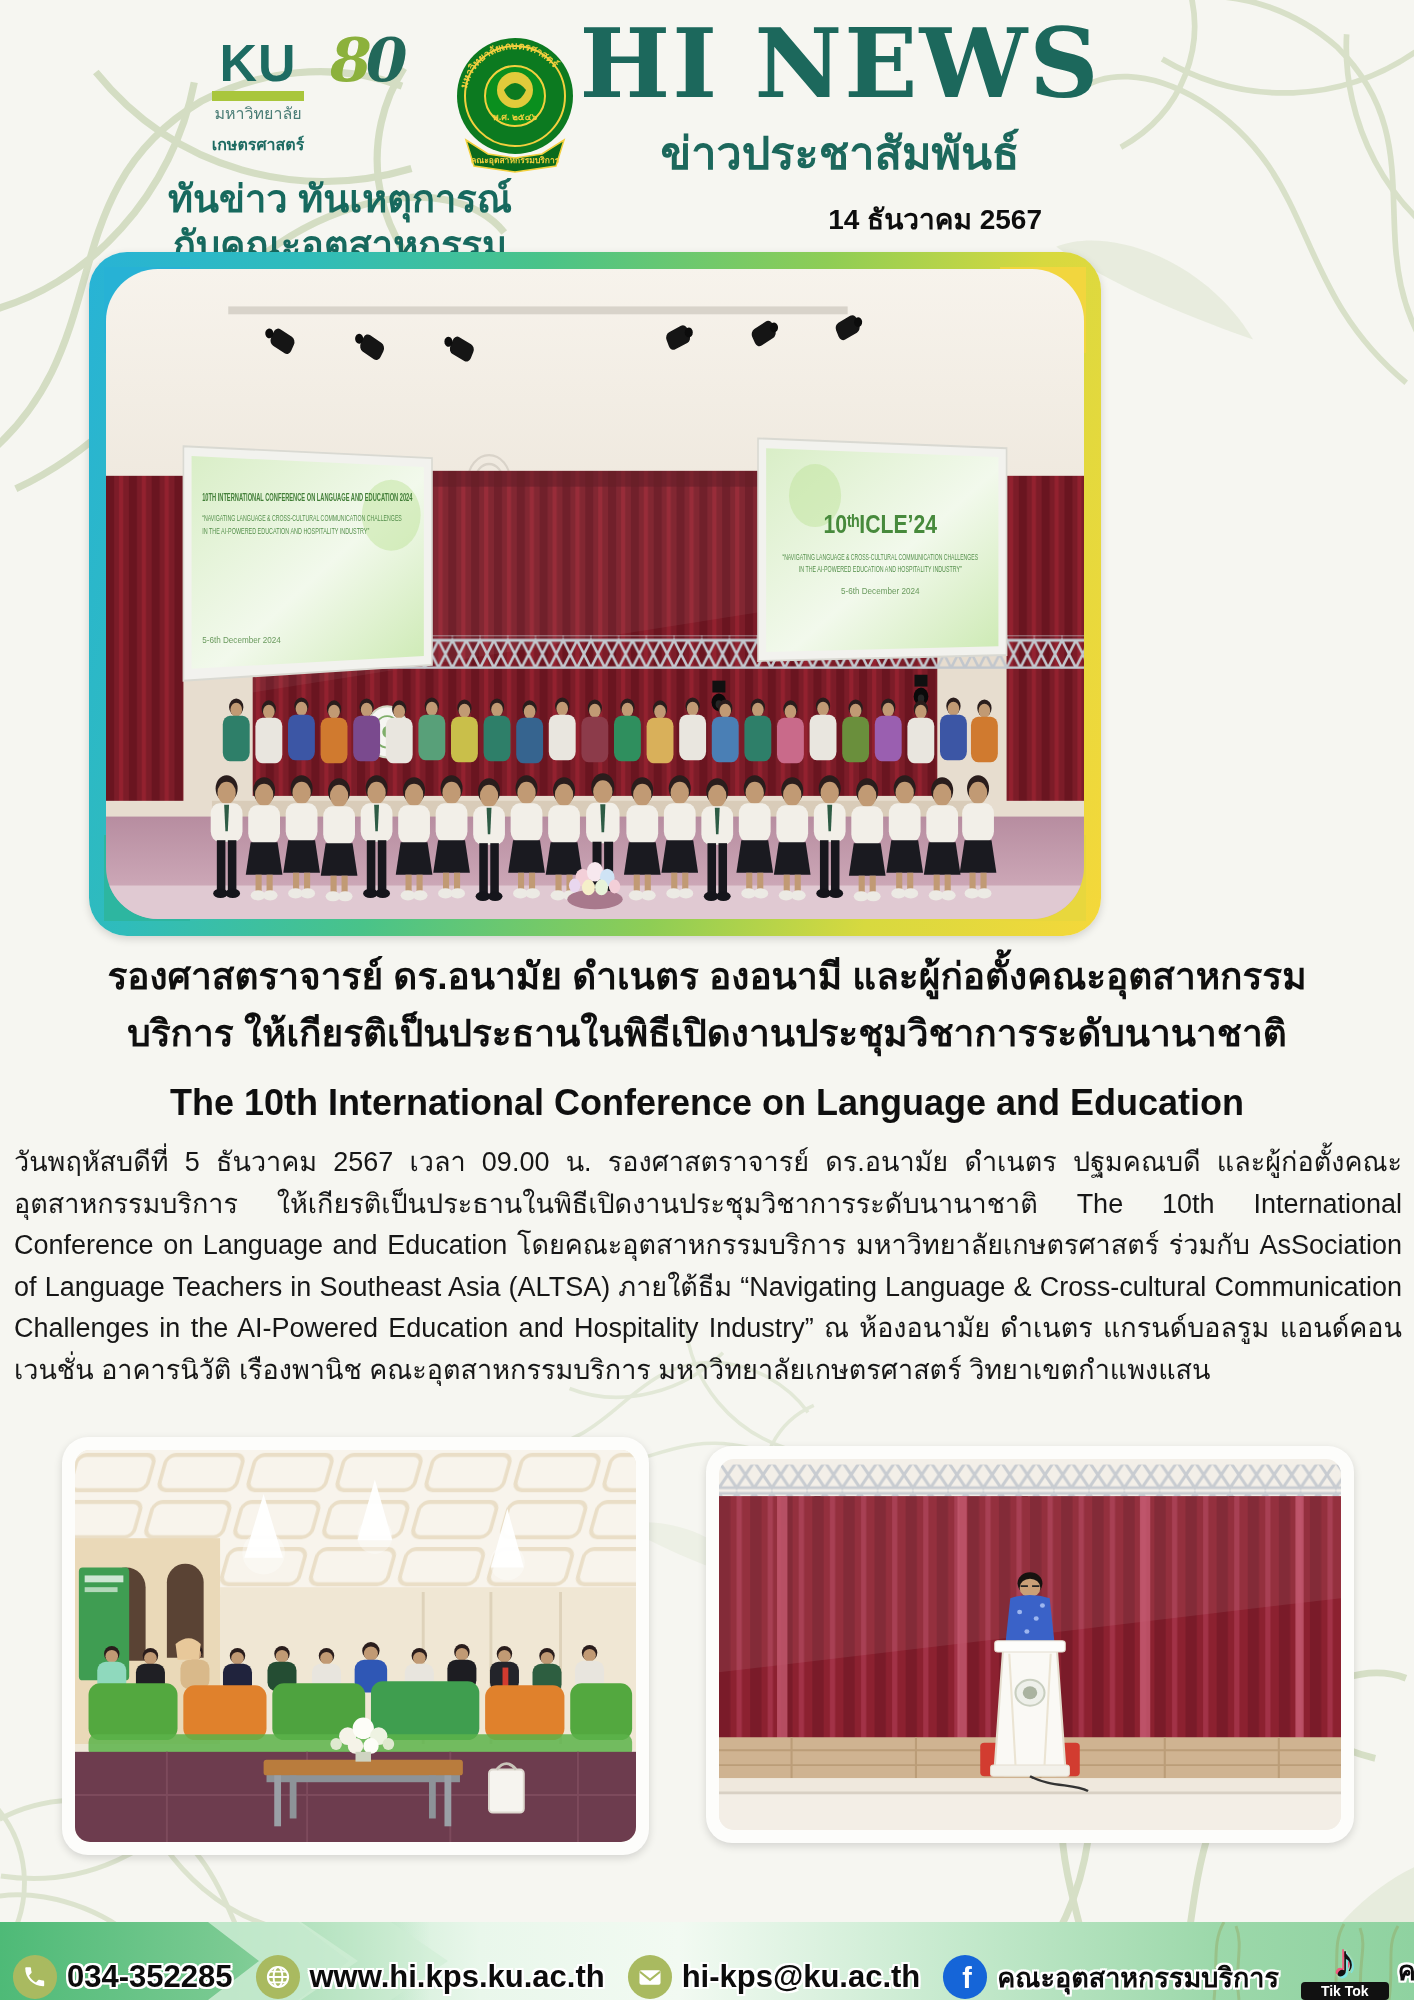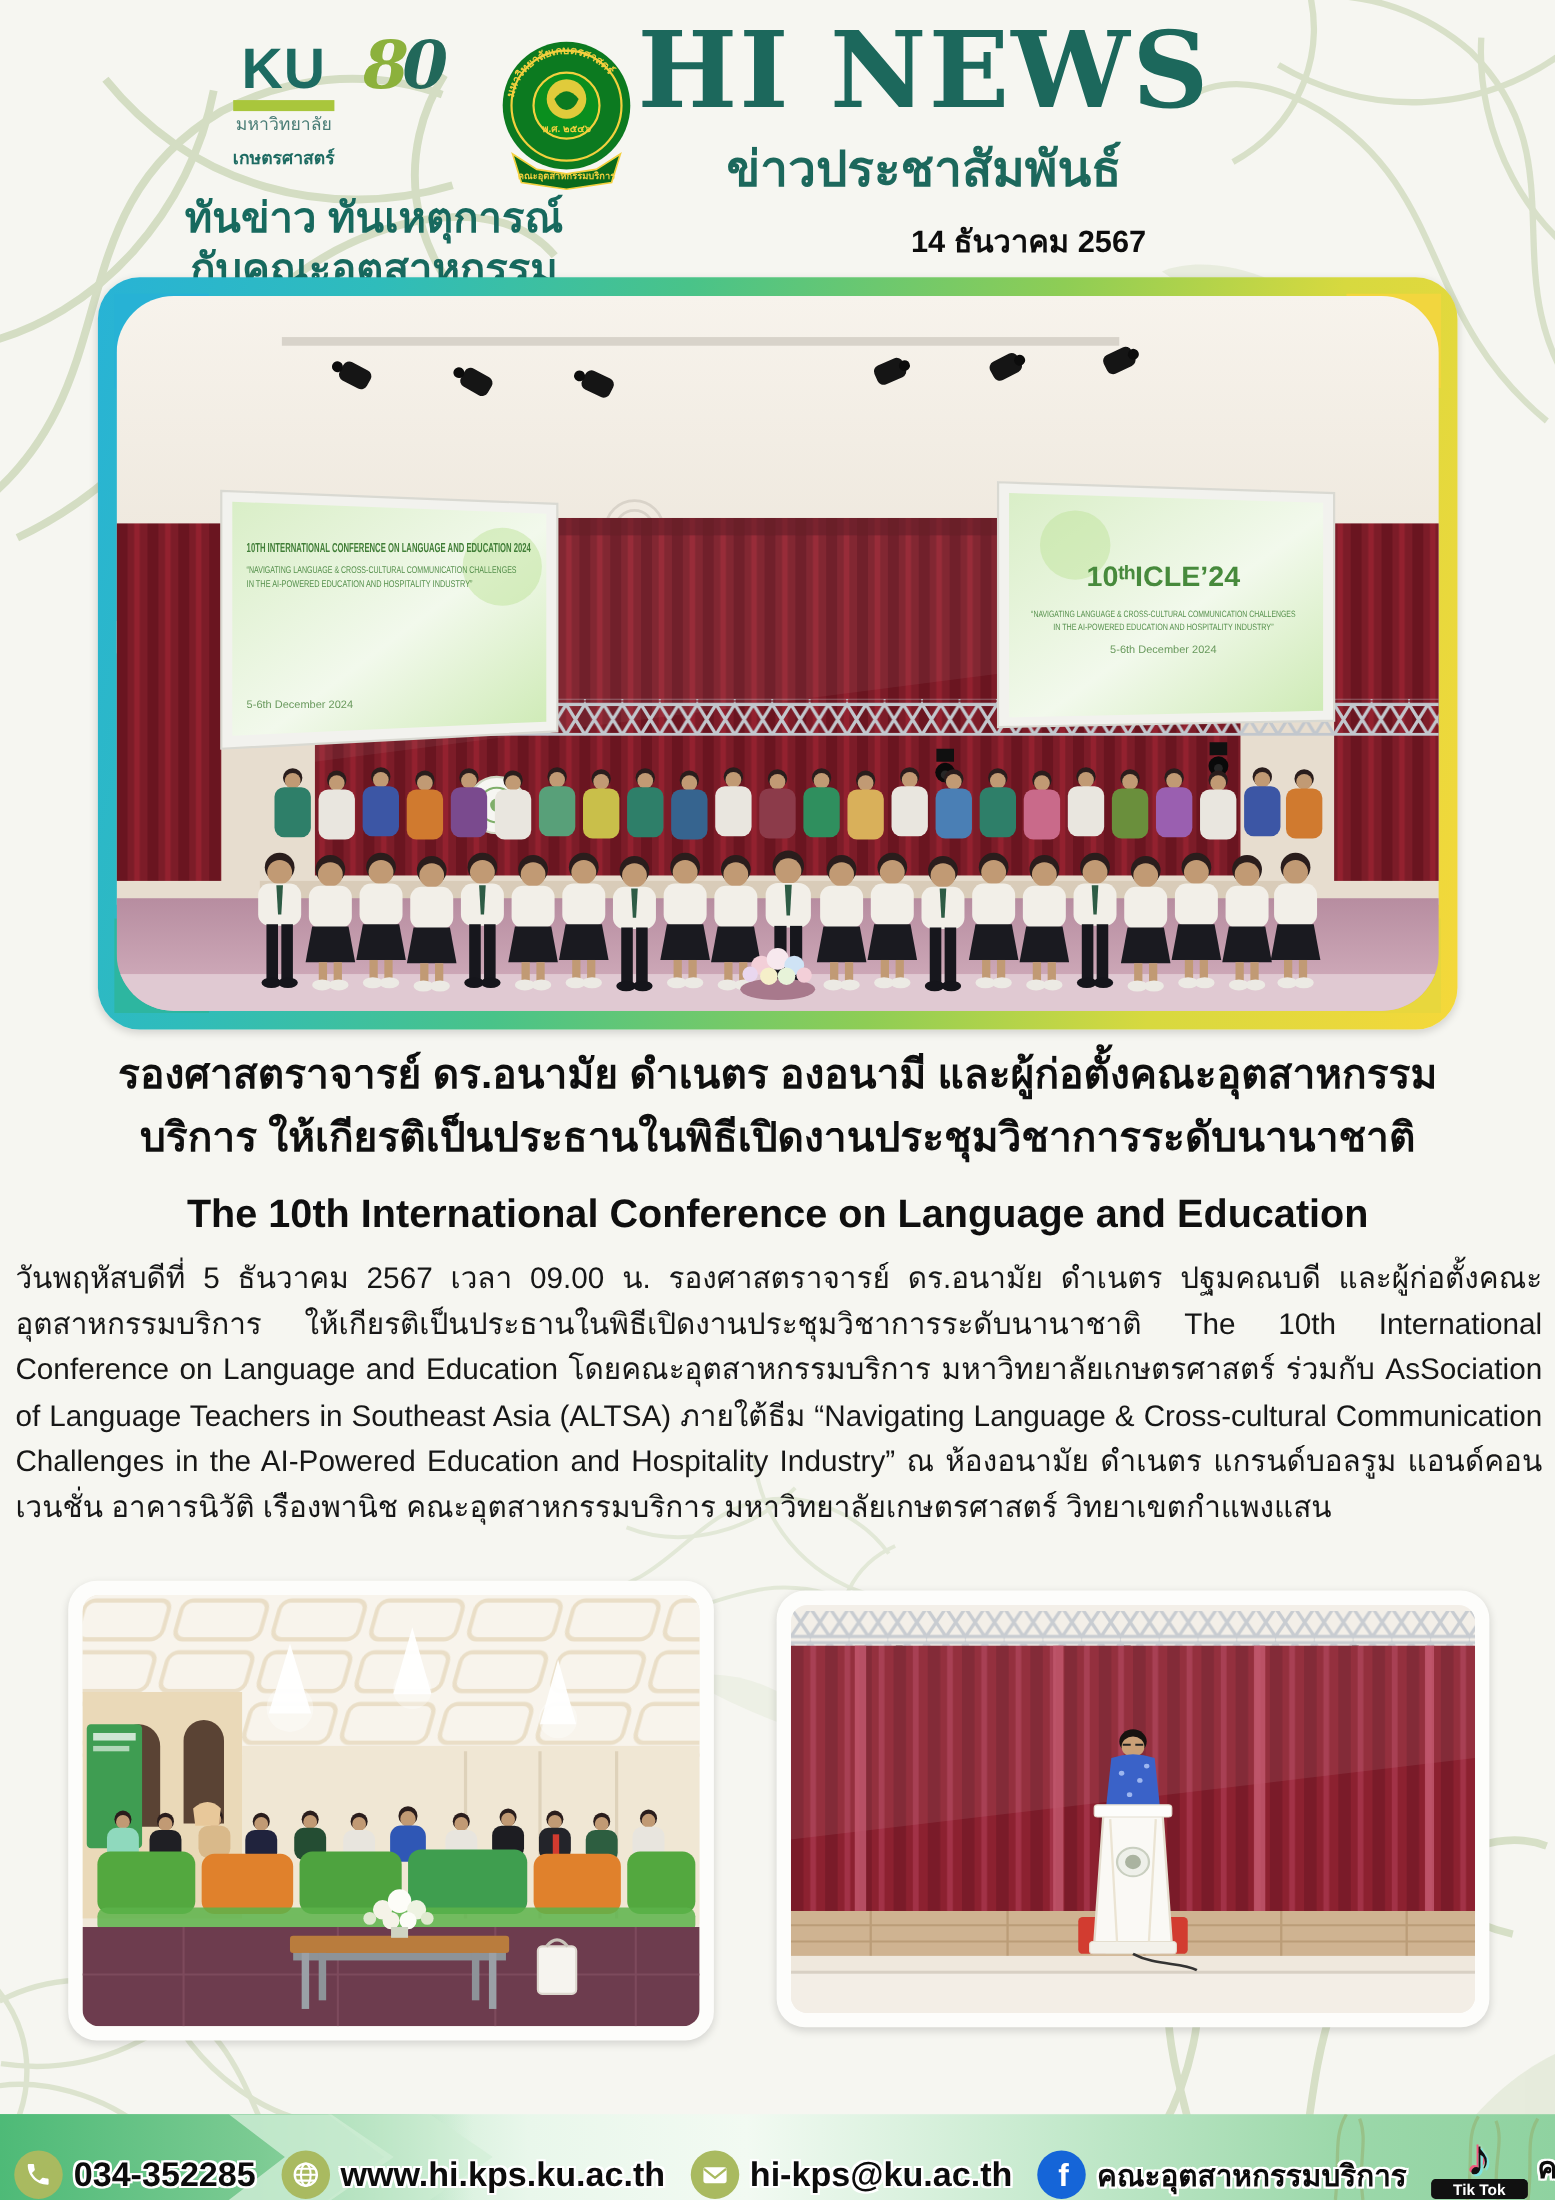--- a/index.html
+++ b/index.html
@@ -17,21 +17,21 @@
   .logo80{left:330px;top:30px;z-index:2;font-family:"DejaVu Serif",serif;font-style:italic;font-weight:bold;font-size:60px;line-height:1;}
   .logo80 .d8{color:#8cb13c;} .logo80 .d0{color:#22685a;margin-left:-6px;}
   .seal{left:452px;top:32px;z-index:2;}
   .masthead{left:560px;top:14px;width:560px;text-align:center;z-index:2;}
   .mast-title{font-family:"DejaVu Serif",serif;font-weight:bold;font-size:96px;color:#1c685c;line-height:1.05;letter-spacing:2px;}
   .mast-sub{font-size:45px;font-weight:bold;color:#1c685c;margin-top:2px;}
   .mast-date{font-size:28px;font-weight:bold;color:#0d0d0d;margin-top:8px;text-align:right;padding-right:78px;}
   .tagline{left:140px;top:176px;width:400px;text-align:center;z-index:2;
            font-size:38px;font-weight:bold;color:#17695e;line-height:1.22;}
   
-  .main-frame{left:89px;top:252px;width:1236px;height:684px;box-sizing:border-box;padding:17px;
+  .main-frame{left:89px;top:252px;width:1012px;height:684px;box-sizing:border-box;padding:17px;
     border-radius:38px;z-index:2;
     background:linear-gradient(105deg,#28b3d6 0%,#2fbcbb 18%,#49c389 38%,#8ecd55 62%,#d7d93f 80%,#f5d83a 100%);
     box-shadow:0 3px 8px rgba(0,0,0,.15);}
   .acc{position:absolute;z-index:1;}
   .acc-tl{left:15px;top:15px;width:86px;height:86px;background:#27b2d5;border-radius:0 0 100px 0;}
   .acc-tr{right:15px;top:15px;width:86px;height:86px;background:#f2d63e;border-radius:0 0 0 100px;}
   .acc-bl{left:15px;bottom:15px;width:86px;height:86px;background:#2db6a0;border-radius:0 100px 0 0;}
   .acc-br{right:15px;bottom:15px;width:86px;height:86px;background:#e8d73d;border-radius:100px 0 0 0;}
   .main-frame .scene{position:relative;z-index:2;width:100%;height:100%;border-radius:52px;overflow:hidden;display:block;}
   

